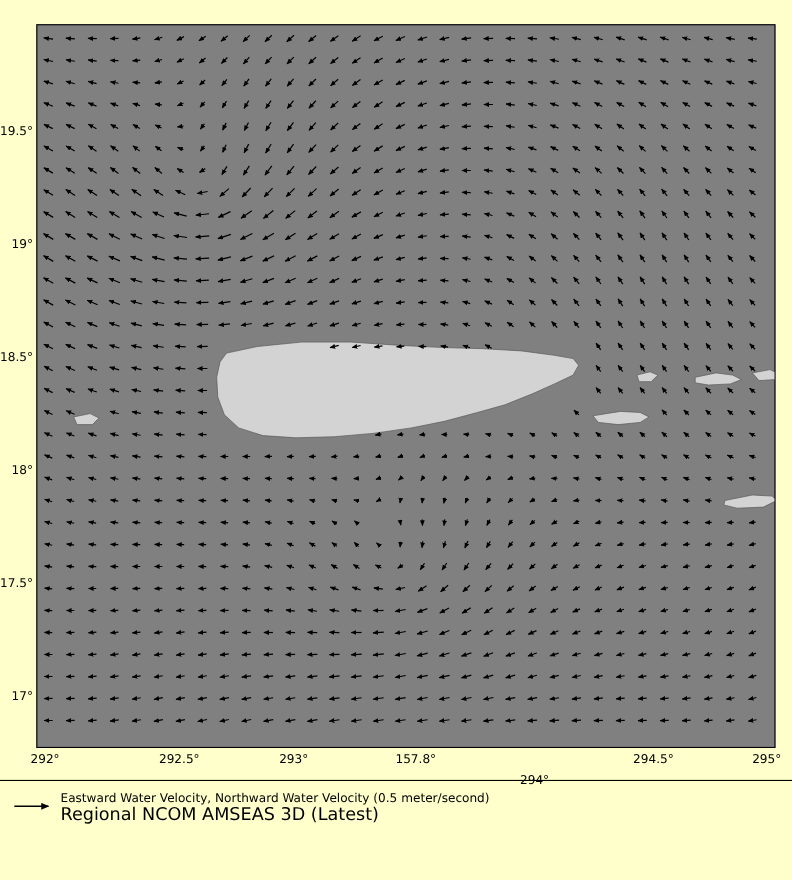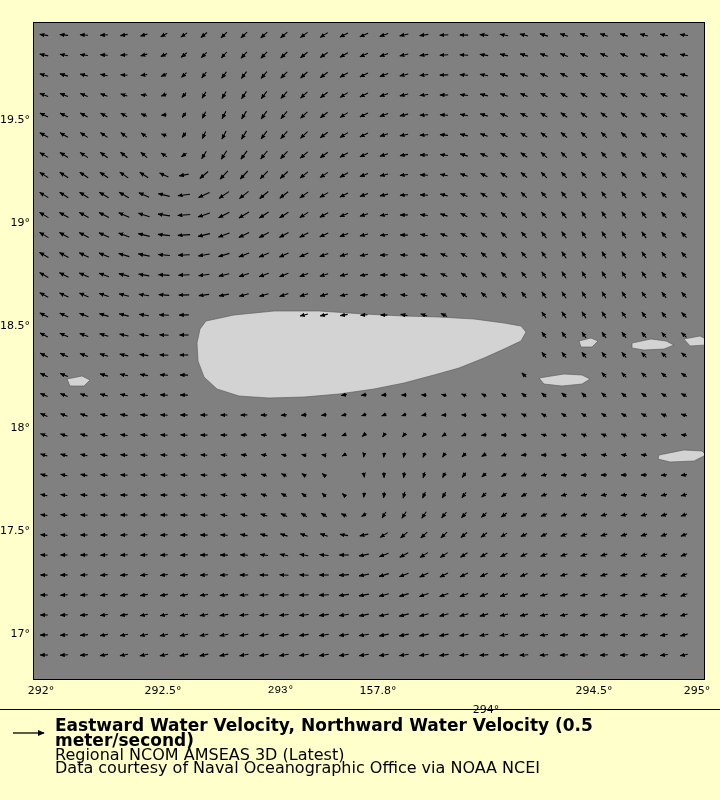--- a/index.html
+++ b/index.html
@@ -89,22 +89,22 @@
     width: 38px;
     height: 14px;
   }
   #caption-text {
     position: absolute;
     left: 55px;
     top: 0px;
     width: 655px;
   }
   .cap-title {
-    font-size: 17px;
-    font-weight: bold;
+    font-size: 11px;
+    font-weight: normal;
     color: #000;
     line-height: 15px;
   }
   .cap-line {
     font-size: 16px;
     color: #000;
     line-height: 13px;
   }
   #divider {
     position: absolute;
@@ -1142,38 +1142,37 @@
             <line x1="653.8" y1="631.3" x2="646.2" y2="632.7"></line>
           </g>
       </svg>
 
     </div>
   </div>
 
   <div id="xtick-row">
     <div class="xtick" style="left:8px;">292°</div>
     <div class="xtick" style="left:130px;">292.5°</div>
-    <div class="xtick" style="left:248px;font-family:Liberation Mono, monospace;">293°</div>
+    <div class="xtick" style="left:234px;">293°</div>
     <div class="xtick" style="left:345px;">157.8°</div>
     <div class="xtick" style="left:453px;margin-top:19px;">294°</div>
     <div class="xtick" style="left:561px;text-align:center;">294.5°</div>
     <div class="xtick" style="left:664px;">295°</div>
   </div>
 
   <div id="divider"></div>
 
   <div id="caption-block">
     <svg id="legend-arrow" viewBox="0 0 38 14">
       <defs>
         <marker id="ah2" markerWidth="6" markerHeight="6" refX="5" refY="2.4" orient="auto" markerUnits="strokeWidth">
           <path d="M0,0 L5.6,2.4 L0,4.8 z" fill="#000"></path>
         </marker>
       </defs>
       <line x1="1" y1="7" x2="32" y2="7" stroke="#000" stroke-width="1.3" marker-end="url(#ah2)"></line>
     </svg>
     <div id="caption-text">
       <div class="cap-title">Eastward Water Velocity, Northward Water Velocity (0.5 meter/second)</div>
       <div class="cap-line">Regional NCOM AMSEAS 3D (Latest)</div>
-      <div class="cap-line">Data courtesy of Naval Oceanographic Office via NOAA NCEI</div>
     </div>
   </div>
 
 </div>
 
 </body></html>

